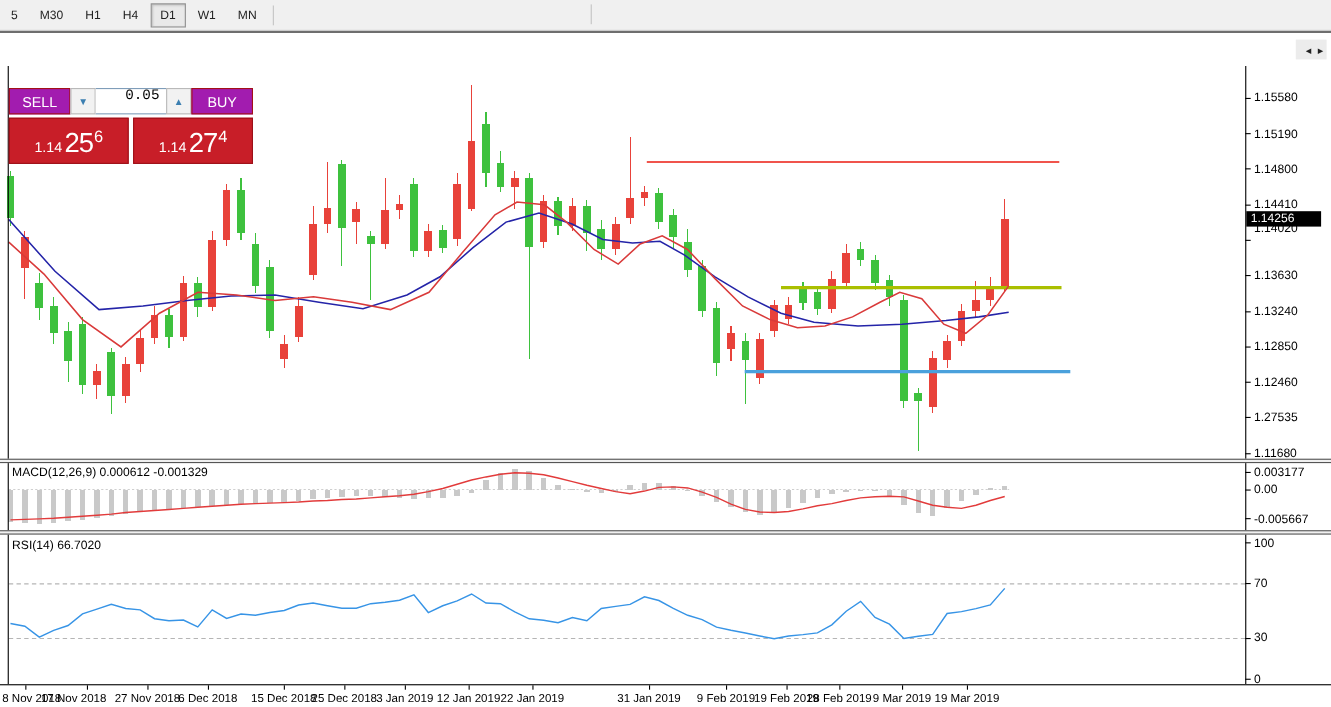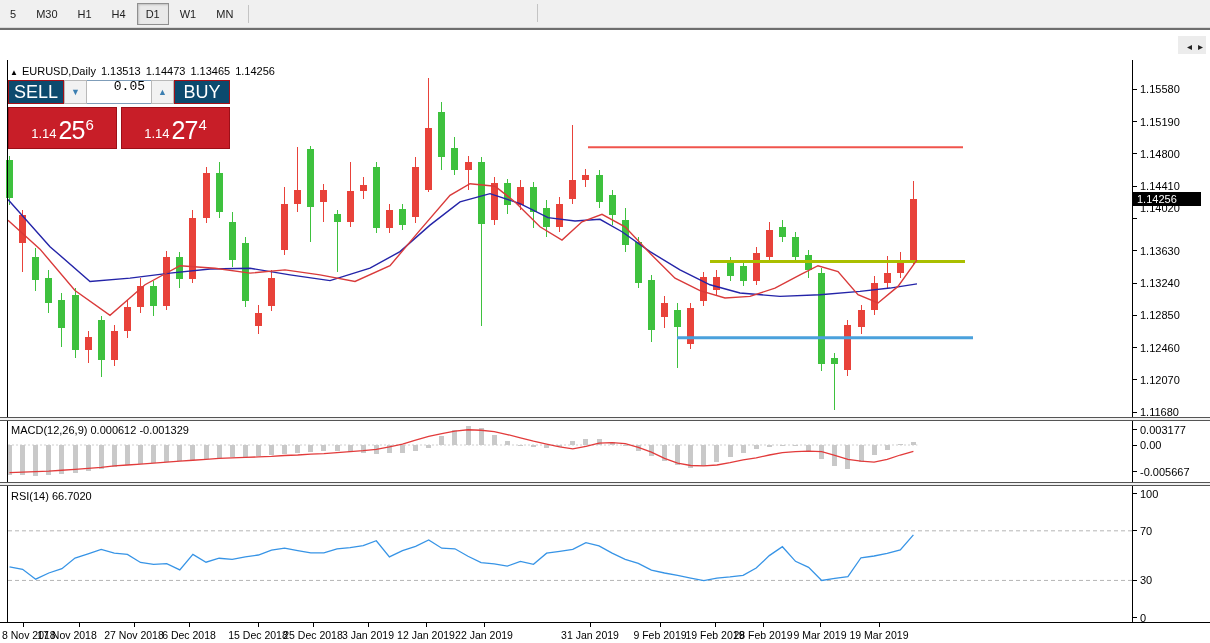--- a/index.html
+++ b/index.html
@@ -27,21 +27,21 @@
   
   .indlabel{position:absolute;left:11px;font-size:11px;color:#000;z-index:5;white-space:nowrap;}
   
   .plabel,.slabel{position:absolute;left:1140px;font-size:11px;color:#000;line-height:12px;z-index:4;}
   .ptick{position:absolute;left:1132px;width:5px;height:1px;background:#000;z-index:4;}
   .badge{position:absolute;left:1133px;width:64px;height:14px;background:#000;color:#fff;
          font-size:11px;line-height:14px;padding-left:4px;z-index:5;}
   
   .tpanel{position:absolute;left:8px;top:50px;width:222px;z-index:6;}
   .tp-row1{display:flex;height:24px;}
-  .btn-red{background:#0c4a6e;color:#fff;border:1px solid #a31018;font-size:18px;
+  .btn-red{background:#a21caf;color:#fff;border:1px solid #a31018;font-size:13px;
            display:flex;align-items:center;justify-content:center;cursor:pointer;}
   .sellbtn{width:57px;}
   .buybtn{width:57px;}
   .spin{width:22px;background:#f2f2f2;border:1px solid #b9b9b9;color:#3c7fb1;font-size:9px;
         display:flex;align-items:center;justify-content:center;cursor:pointer;}
   .vol{width:58px;border:1px solid #7f9db9;border-left:none;border-right:none;
        font-size:13px;text-align:right;padding:0 6px 12px 0;font-family:Liberation Mono, monospace;}
   .tp-row2{display:flex;margin-top:3px;height:42px;gap:4px;}
   .pbox{flex:1;background:#c81e28;border:1px solid #9c0f18;color:#fff;display:flex;
         align-items:flex-end;justify-content:center;padding-bottom:3px;cursor:pointer;}
@@ -301,23 +301,20 @@
         <line x1="8" x2="1132" y1="94.43499999999999" y2="94.43499999999999" stroke="#b5b5b5" stroke-width="1" stroke-dasharray="4,3"></line>
         <polyline points="9.5,80.78949999999999 22.6,83.27049999999998 35.7,93.19449999999999 48.8,86.99199999999999 61.9,82.65024999999999 75,72.106 88.1,67.76424999999999 101.2,63.4225 114.3,67.14399999999999 127.39999999999999,68.38449999999999 140.5,76.44774999999998 153.6,78.3085 166.7,77.68825 179.79999999999998,83.89075 192.9,68.38449999999999 206,76.19964999999999 219.1,72.23004999999999 232.2,73.34649999999999 245.29999999999998,70.8655 258.4,69.00475 271.5,64.04275 284.59999999999997,62.181999999999995 297.7,64.663 310.8,66.8959 323.9,66.8959 337,62.80225 350.09999999999997,61.561749999999996 363.2,59.701 376.3,54.739 389.4,70.8655 402.5,64.663 415.59999999999997,60.32125 428.7,53.994699999999995 441.8,62.181999999999995 454.9,62.80225 468,70.24525 481.09999999999997,76.5718 494.2,77.8123 507.3,80.16924999999999 520.4,75.3313 533.5,78.3085 546.6,67.14399999999999 559.6999999999999,65.28325 572.8,63.4225 585.9,56.59975 599,59.9491 612.1,67.14399999999999 625.1999999999999,73.34649999999999 638.3,77.31609999999999 651.4,84.13884999999999 664.5,86.99199999999999 677.6,89.47299999999998 690.6999999999999,92.20209999999999 703.8,94.6831 716.9,92.20209999999999 730,90.96159999999999 743.1,89.34895 756.1999999999999,82.02999999999999 769.3,69.625 782.4,60.6934 795.5,75.3313 808.6,81.40974999999999 821.6999999999999,94.43499999999999 834.8,92.4502 847.9,90.7135 861,71.73384999999999 874.1,69.99714999999999 887.1999999999999,67.26805 900.3,63.918699999999994 913.4,48.908649999999994" fill="none" stroke="#3794e6" stroke-width="1.3"></polyline>
       </svg>
 
     <div class="lborder"></div>
     <div class="vaxis"></div>
 
     <div class="sepbar" style="top:387px"></div>
     <div class="sepbar" style="top:452px"></div>
 
-    <div class="hdr">
-      <span class="tri">▲</span><span>EURUSD,Daily</span><span class="num">1.13513</span><span class="num">1.14473</span><span class="num">1.13465</span><span class="num">1.14256</span>
-    </div>
 
     <div class="tpanel">
       <div class="tp-row1">
         <div class="btn-red sellbtn">SELL</div>
         <div class="spin">▼</div>
         <input class="vol" value="0.05" style="">
         <div class="spin">▲</div>
         <div class="btn-red buybtn">BUY</div>
       </div>
       <div class="tp-row2">
@@ -350,21 +347,21 @@
         <div class="plabel" style="top: 172px;">1.14020</div>
         <div class="ptick" style="top: 220.299px;"></div>
         <div class="plabel" style="top: 214.799px;">1.13630</div>
         <div class="ptick" style="top: 252.599px;"></div>
         <div class="plabel" style="top: 247.099px;">1.13240</div>
         <div class="ptick" style="top: 284.899px;"></div>
         <div class="plabel" style="top: 279.399px;">1.12850</div>
         <div class="ptick" style="top: 317.198px;"></div>
         <div class="plabel" style="top: 311.698px;">1.12460</div>
         <div class="ptick" style="top: 349.498px;"></div>
-        <div class="plabel" style="top: 343.998px;">1.12070</div>
+        <div class="plabel" style="top: 343.998px;">1.27535</div>
         <div class="ptick" style="top: 381.798px;"></div>
         <div class="plabel" style="top: 376.298px;">1.11680</div>
         <div class="ptick" style="top: 399.365px;"></div>
         <div class="plabel" style="top: 393.865px;">0.003177</div>
         <div class="ptick" style="top: 414.5px;"></div>
         <div class="plabel" style="top: 409px;">0.00</div>
         <div class="ptick" style="top: 441.498px;"></div>
         <div class="plabel" style="top: 435.998px;">-0.005667</div>
         <div class="ptick" style="top: 463.1px;"></div>
         <div class="plabel" style="top: 457.6px;">100</div>

